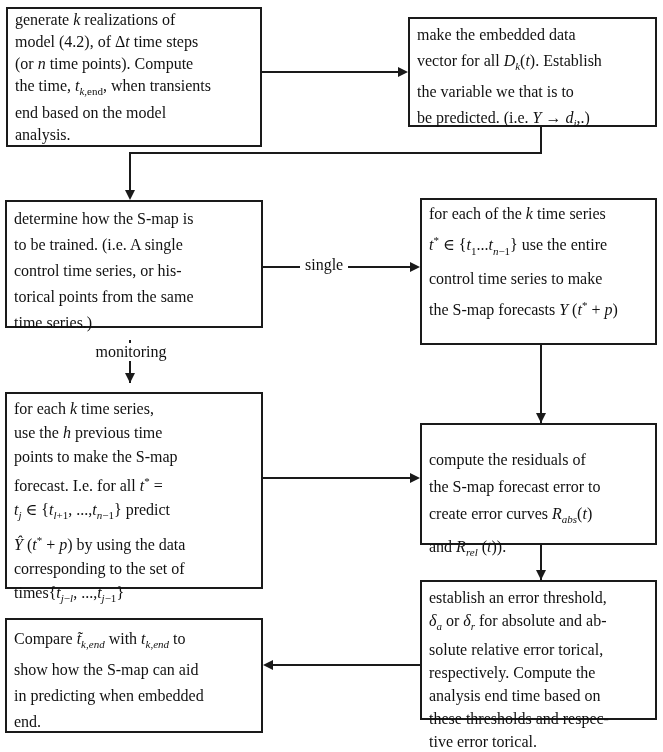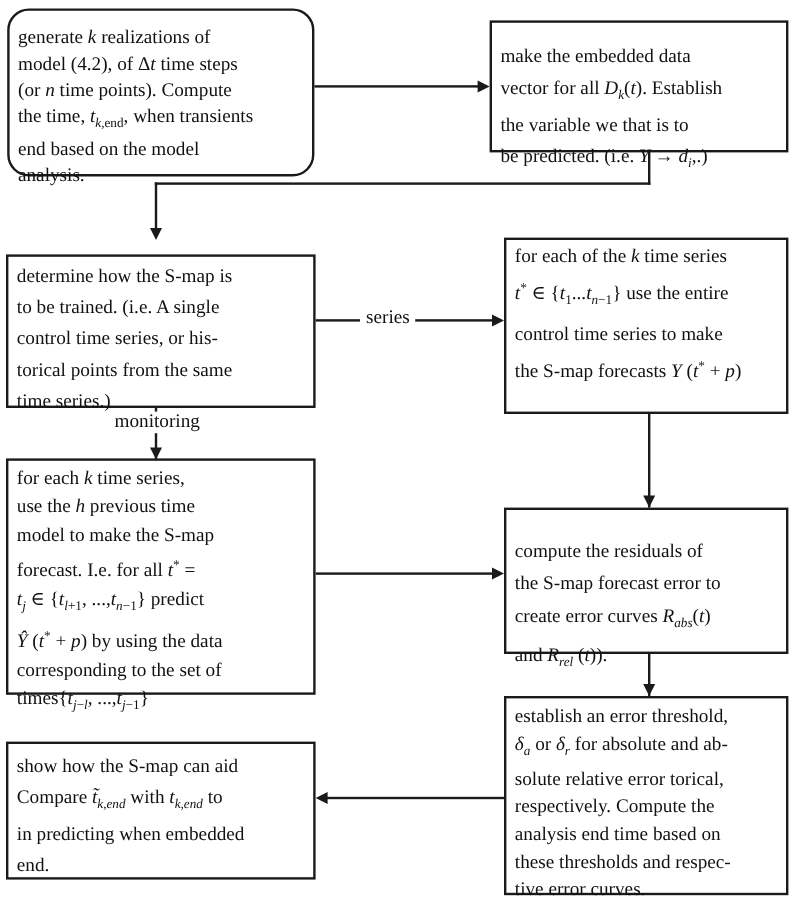--- a/index.html
+++ b/index.html
@@ -18,27 +18,27 @@
     border: 2px solid #1a1a1a;
     background: #ffffff;
     padding: 3px 4px 0 7px;
     font-size: 16px;
   }
   .tline { white-space: nowrap; }
   sub { font-size: 11px; }
   sup { font-size: 11px; }
 
   
-  .b1 { left: 6px;   top: 7px;   width: 256px; height: 140px; line-height: 22px; padding-top: 12px; border-radius: 18px; }
-  .b2 { left: 408px; top: 17px;  width: 249px; height: 110px; line-height: 26px; padding-top: 16px; }
-  .b3 { left: 5px;   top: 212px; width: 258px; height: 128px; line-height: 26px; padding-top: 4px; }
+  .b1 { left: 6px;   top: 7px;   width: 256px; height: 140px; line-height: 22px; padding-top: 0; }
+  .b2 { left: 408px; top: 17px;  width: 249px; height: 110px; line-height: 26px; padding-top: 3px; }
+  .b3 { left: 5px;   top: 200px; width: 258px; height: 128px; line-height: 26px; padding-top: 4px; }
   .b4 { left: 420px; top: 198px; width: 237px; height: 147px; line-height: 27px; padding-top: 0; }
-  .b5 { left: 5px;   top: 382px; width: 258px; height: 197px; line-height: 24px; padding-top: 3px; }
+  .b5 { left: 5px;   top: 392px; width: 258px; height: 197px; line-height: 24px; padding-top: 3px; }
   .b6 { left: 420px; top: 423px; width: 237px; height: 122px; line-height: 27px; padding-top: 21px; }
-  .b7 { left: 420px; top: 580px; width: 237px; height: 166px; line-height: 23px; padding-top: 4px; }
+  .b7 { left: 420px; top: 580px; width: 237px; height: 140px; line-height: 23px; padding-top: 4px; }
   .b8 { left: 5px;   top: 618px; width: 258px; height: 115px; line-height: 26px; padding-top: 6px; }
 
   .hline, .vline { position: absolute; background: #1a1a1a; }
   .ah { position: absolute; width: 0; height: 0; }
   .ah-right { border-top: 5px solid transparent; border-bottom: 5px solid transparent; border-left: 10px solid #1a1a1a; }
   .ah-left  { border-top: 5px solid transparent; border-bottom: 5px solid transparent; border-right: 10px solid #1a1a1a; }
   .ah-down  { border-left: 5px solid transparent; border-right: 5px solid transparent; border-top: 10px solid #1a1a1a; }
 
   .edge-label {
     position: absolute;
@@ -78,60 +78,60 @@
     </div>
   <div class="box b4">
       <div class="tline">for each of the <i>k</i> time series</div>
       <div class="tline"><i>t</i><sup>*</sup> ∈ {<i>t</i><sub>1</sub>...<i>t</i><sub><i>n</i>−1</sub>} use the entire</div>
       <div class="tline">control time series to make</div>
       <div class="tline">the S-map forecasts <i>Y</i> (<i>t</i><sup>*</sup> + <i>p</i>)</div>
     </div>
   <div class="box b5">
       <div class="tline">for each <i>k</i> time series,</div>
       <div class="tline">use the <i>h</i> previous time</div>
-      <div class="tline">model to make the S-map</div>
+      <div class="tline">points to make the S-map</div>
       <div class="tline">forecast. I.e. for all <i>t</i><sup>*</sup> =</div>
       <div class="tline"><i>t</i><sub><i>j</i></sub> ∈ {<i>t</i><sub><i>l</i>+1</sub>, ...,<i>t</i><sub><i>n</i>−1</sub>} predict</div>
       <div class="tline"><i>Ŷ</i> (<i>t</i><sup>*</sup> + <i>p</i>) by using the data</div>
       <div class="tline">corresponding to the set of</div>
       <div class="tline">times{<i>t</i><sub><i>j</i>−<i>l</i></sub>, ...,<i>t</i><sub><i>j</i>−1</sub>}</div>
     </div>
   <div class="box b6">
       <div class="tline">compute the residuals of</div>
       <div class="tline">the S-map forecast error to</div>
       <div class="tline">create error curves <i>R</i><sub><i>abs</i></sub>(<i>t</i>)</div>
       <div class="tline">and <i>R</i><sub><i>rel</i></sub> (<i>t</i>)).</div>
     </div>
   <div class="box b7">
       <div class="tline">establish an error threshold,</div>
       <div class="tline"><i>δ</i><sub><i>a</i></sub> or <i>δ</i><sub><i>r</i></sub> for absolute and ab-</div>
       <div class="tline">solute relative error torical,</div>
       <div class="tline">respectively. Compute the</div>
       <div class="tline">analysis end time based on</div>
       <div class="tline">these thresholds and respec-</div>
-      <div class="tline">tive error curves.</div>
+      <div class="tline">tive error torical.</div>
     </div>
   <div class="box b8">
+      <div class="tline">Compare <i>t̃</i><sub><i>k</i>,<i>end</i></sub> with <i>t</i><sub><i>k</i>,<i>end</i></sub> to</div>
       <div class="tline">show how the S-map can aid</div>
-      <div class="tline">Compare <i>t̃</i><sub><i>k</i>,<i>end</i></sub> with <i>t</i><sub><i>k</i>,<i>end</i></sub> to</div>
       <div class="tline">in predicting when embedded</div>
       <div class="tline">end.</div>
     </div>
 
   <div class="hline" style="left:262px; top:71px; width:138px; height:2px;"></div>
   <div class="ah ah-right" style="left:398px; top:67px;"></div>
 
   <div class="vline" style="left:540px; top:126px; width:2px; height:28px;"></div>
   <div class="hline" style="left:129px; top:152px; width:413px; height:2px;"></div>
   <div class="vline" style="left:129px; top:152px; width:2px; height:39px;"></div>
   <div class="ah ah-down" style="left:125px; top:190px;"></div>
 
   <div class="hline" style="left:263px; top:266px; width:147px; height:2px;"></div>
   <div class="ah ah-right" style="left:410px; top:262px;"></div>
-  <span class="edge-label lbl-control">series</span>
+  <span class="edge-label lbl-control">single</span>
 
   <div class="vline" style="left:129px; top:340px; width:2px; height:43px;"></div>
   <div class="ah ah-down" style="left:125px; top:373px;"></div>
   <span class="edge-label lbl-monitoring">monitoring</span>
 
   <div class="vline" style="left:540px; top:345px; width:2px; height:78px;"></div>
   <div class="ah ah-down" style="left:536px; top:413px;"></div>
 
   <div class="hline" style="left:263px; top:477px; width:147px; height:2px;"></div>
   <div class="ah ah-right" style="left:410px; top:473px;"></div>

